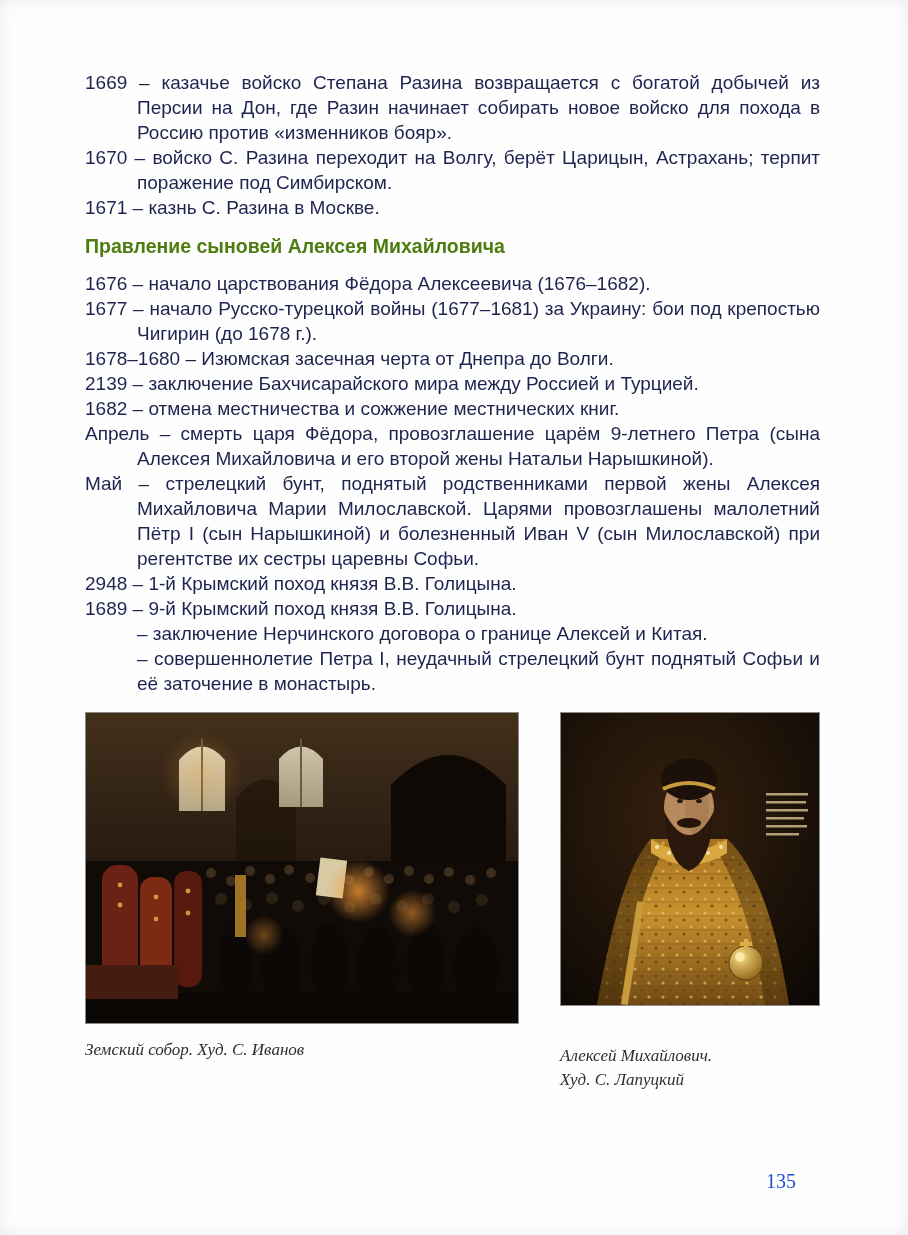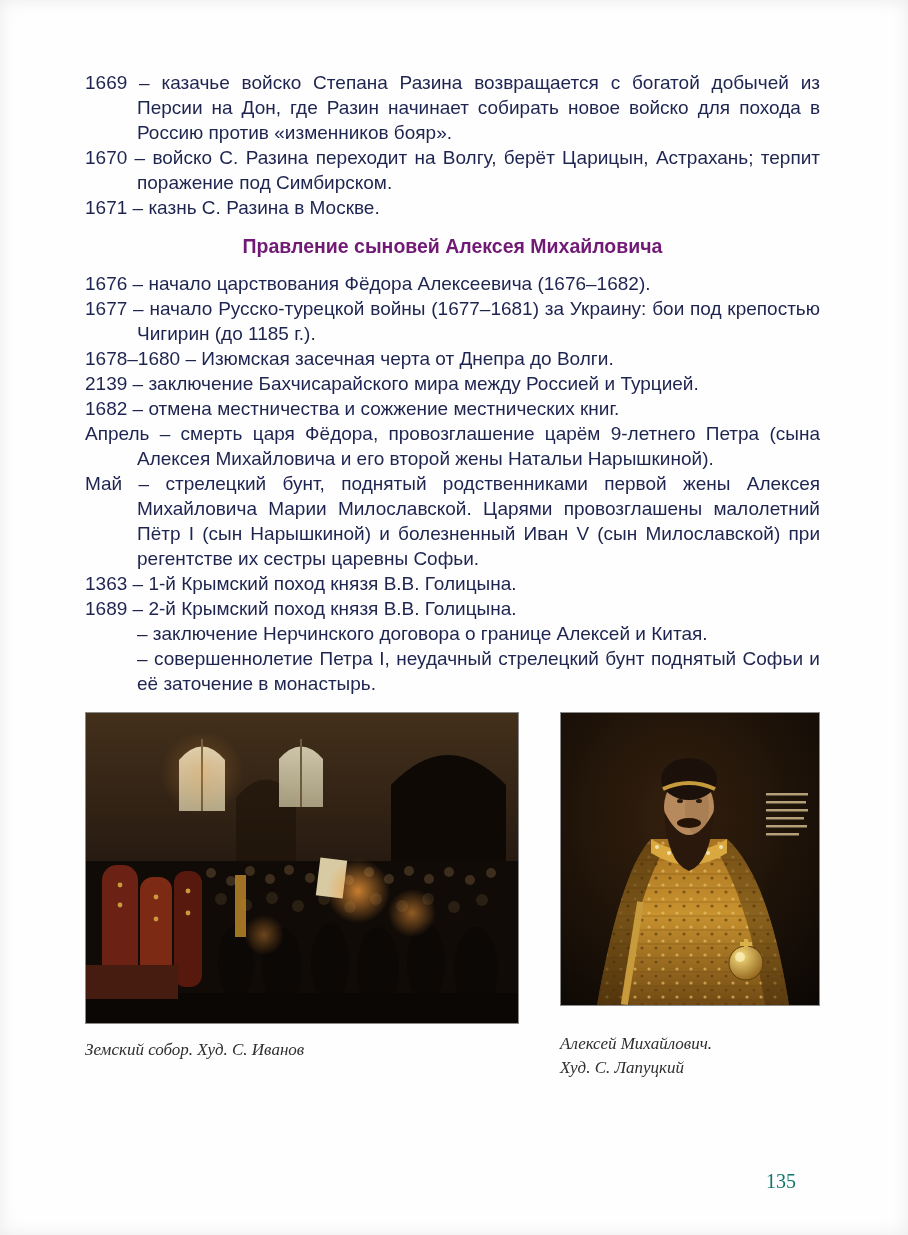--- a/index.html
+++ b/index.html
@@ -26,22 +26,22 @@
     text-indent:-52px;
   }
   .entry.no-year{
     text-indent:0;
   }
   .heading{
     margin:14px 0 12px 0;
     font-size:19.5px;
     line-height:25px;
     font-weight:bold;
-    text-align:center;
-    color:#701a75;
+    text-align:left;
+    color:#4d7c0f;
   }
   .figures{
     display:flex;
     justify-content:space-between;
     align-items:flex-start;
     margin-top:16px;
   }
   .figure{display:flex;flex-direction:column;}
   .figure-img{
     border:1px solid #8a8a8a;
@@ -49,50 +49,50 @@
     background:#141414;
   }
   .caption{
     font-family:"Liberation Serif","DejaVu Serif",serif;
     font-style:italic;
     font-size:17px;
     line-height:24px;
     color:#2e2e2e;
     margin-top:14px;
   }
-  .caption.right-cap{margin-top:26px;font-family:Liberation Serif, serif;}
+  .caption.right-cap{margin-top:38px;font-family:Liberation Serif, serif;}
   .page-number{
     position:absolute;
     right:112px;top:1170px;
     font-family:"Liberation Serif","DejaVu Serif",serif;
     font-size:20px;
-    color:#0f766e;
+    color:#1d4ed8;
   }
 </style>
 </head>
 <body>
 
 <div class="page">
   <div class="text-col">
 
     <p class="entry">1669 – казачье войско Степана Разина возвращается с богатой добычей из Персии на Дон, где Разин начинает собирать новое войско для похода в Россию против «изменников бояр».</p>
     <p class="entry">1670 – войско С. Разина переходит на Волгу, берёт Царицын, Астрахань; терпит поражение под Симбирском.</p>
     <p class="entry">1671 – казнь С. Разина в Москве.</p>
 
     <h2 class="heading">Правление сыновей Алексея Михайловича</h2>
 
     <p class="entry">1676 – начало царствования Фёдора Алексеевича (1676–1682).</p>
-    <p class="entry">1677 – начало Русско-турецкой войны (1677–1681) за Украину: бои под крепостью Чигирин (до 1185 г.).</p>
+    <p class="entry">1677 – начало Русско-турецкой войны (1677–1681) за Украину: бои под крепостью Чигирин (до 1678 г.).</p>
     <p class="entry">1678–1680 – Изюмская засечная черта от Днепра до Волги.</p>
     <p class="entry">2139 – заключение Бахчисарайского мира между Россией и Турцией.</p>
     <p class="entry">1682 – отмена местничества и сожжение местнических книг.</p>
     <p class="entry">Апрель – смерть царя Фёдора, провозглашение царём 9-летнего Петра (сына Алексея Михайловича и его второй жены Натальи Нарышкиной).</p>
     <p class="entry">Май – стрелецкий бунт, поднятый родственниками первой жены Алексея Михайловича Марии Милославской. Царями провозглашены малолетний Пётр I (сын Нарышкиной) и болезненный Иван V (сын Милославской) при регентстве их сестры царевны Софьи.</p>
-    <p class="entry">1363 – 1-й Крымский поход князя В.В. Голицына.</p>
-    <p class="entry">1689 – 2-й Крымский поход князя В.В. Голицына.</p>
+    <p class="entry">2948 – 1-й Крымский поход князя В.В. Голицына.</p>
+    <p class="entry">1689 – 9-й Крымский поход князя В.В. Голицына.</p>
     <p class="entry no-year">– заключение Нерчинского договора о границе Алексей и Китая.</p>
     <p class="entry no-year">– совершеннолетие Петра I, неудачный стрелецкий бунт поднятый Софьи и её заточение в монастырь.</p>
 
     <div class="figures">
 
       <div class="figure">
         <div class="figure-img">
           <svg width="432" height="310" viewBox="0 0 432 310" xmlns="http://www.w3.org/2000/svg">
             <defs>
               <radialGradient id="glowA" cx="50%" cy="50%" r="50%">

